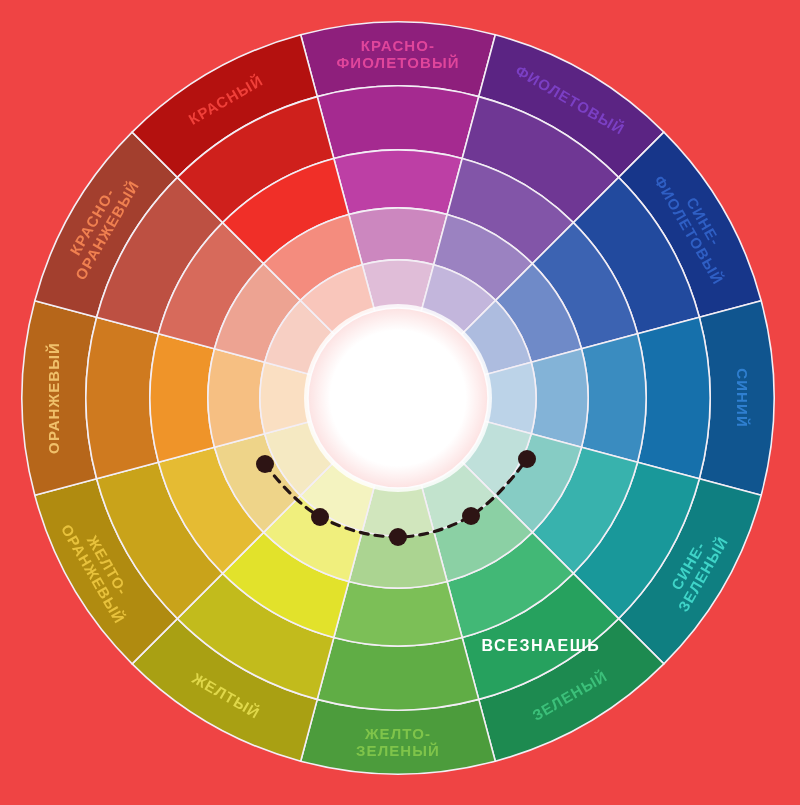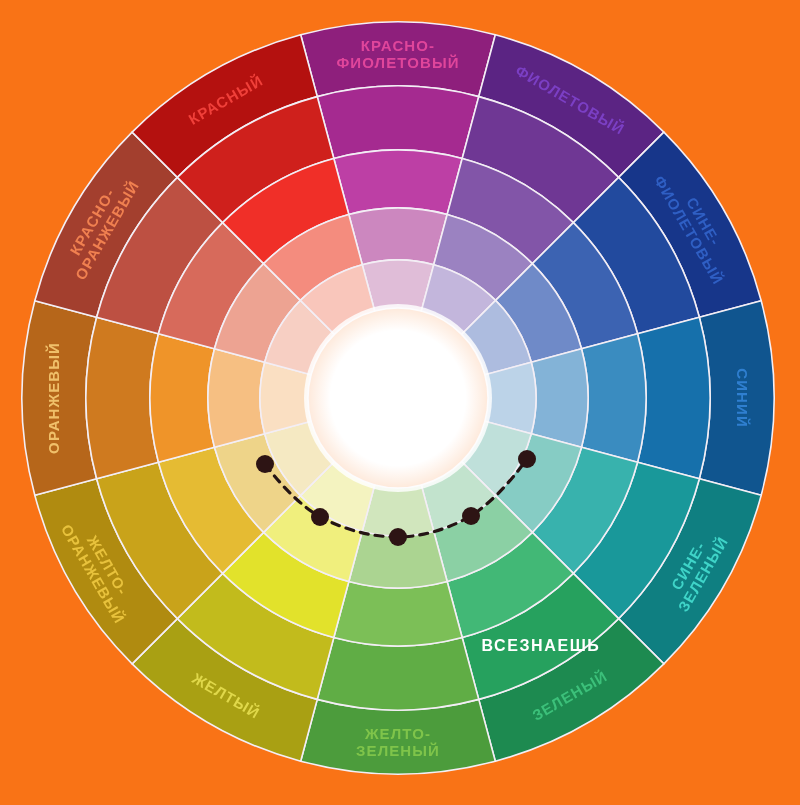--- a/index.html
+++ b/index.html
@@ -10,21 +10,21 @@
   body {
     width: 800px;
     height: 805px;
     overflow: hidden;
     font-family: "Liberation Sans", sans-serif;
   }
   #wheel-stage {
     position: relative;
     width: 800px;
     height: 805px;
-    background: #f97316;
+    background: #ef4444;
   }
   #wheel-svg {
     display: block;
     width: 800px;
     height: 805px;
   }
   .sector-label {
     font-family: "Liberation Sans", sans-serif;
     font-weight: bold;
     letter-spacing: 1.1px;

